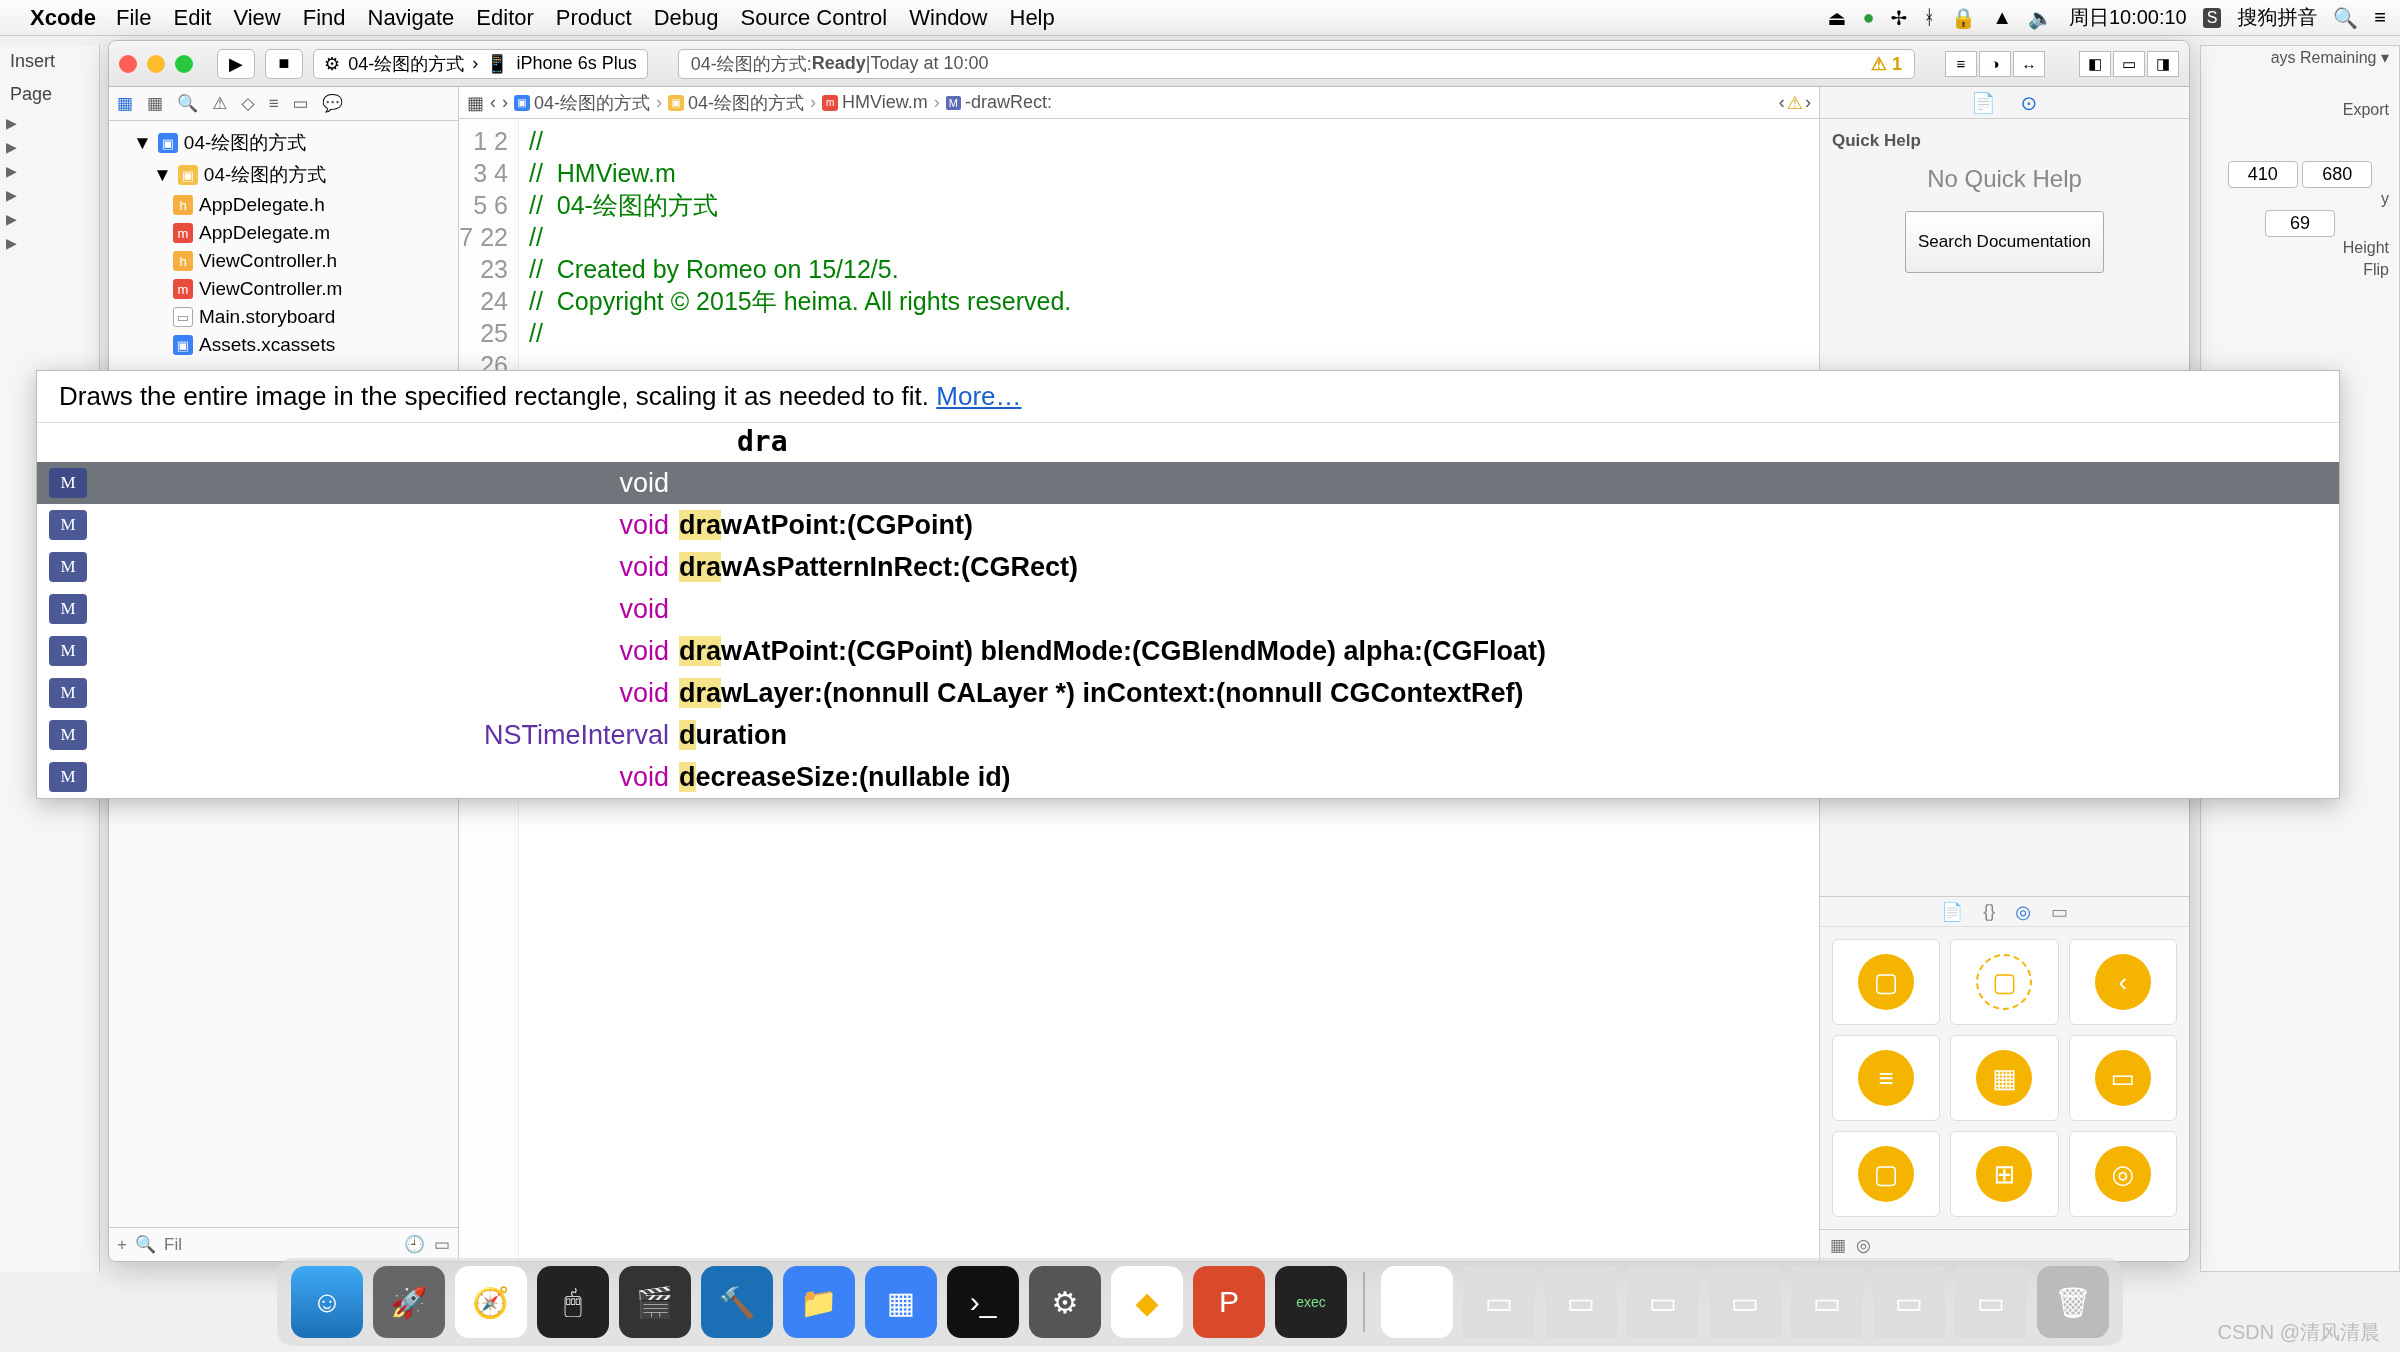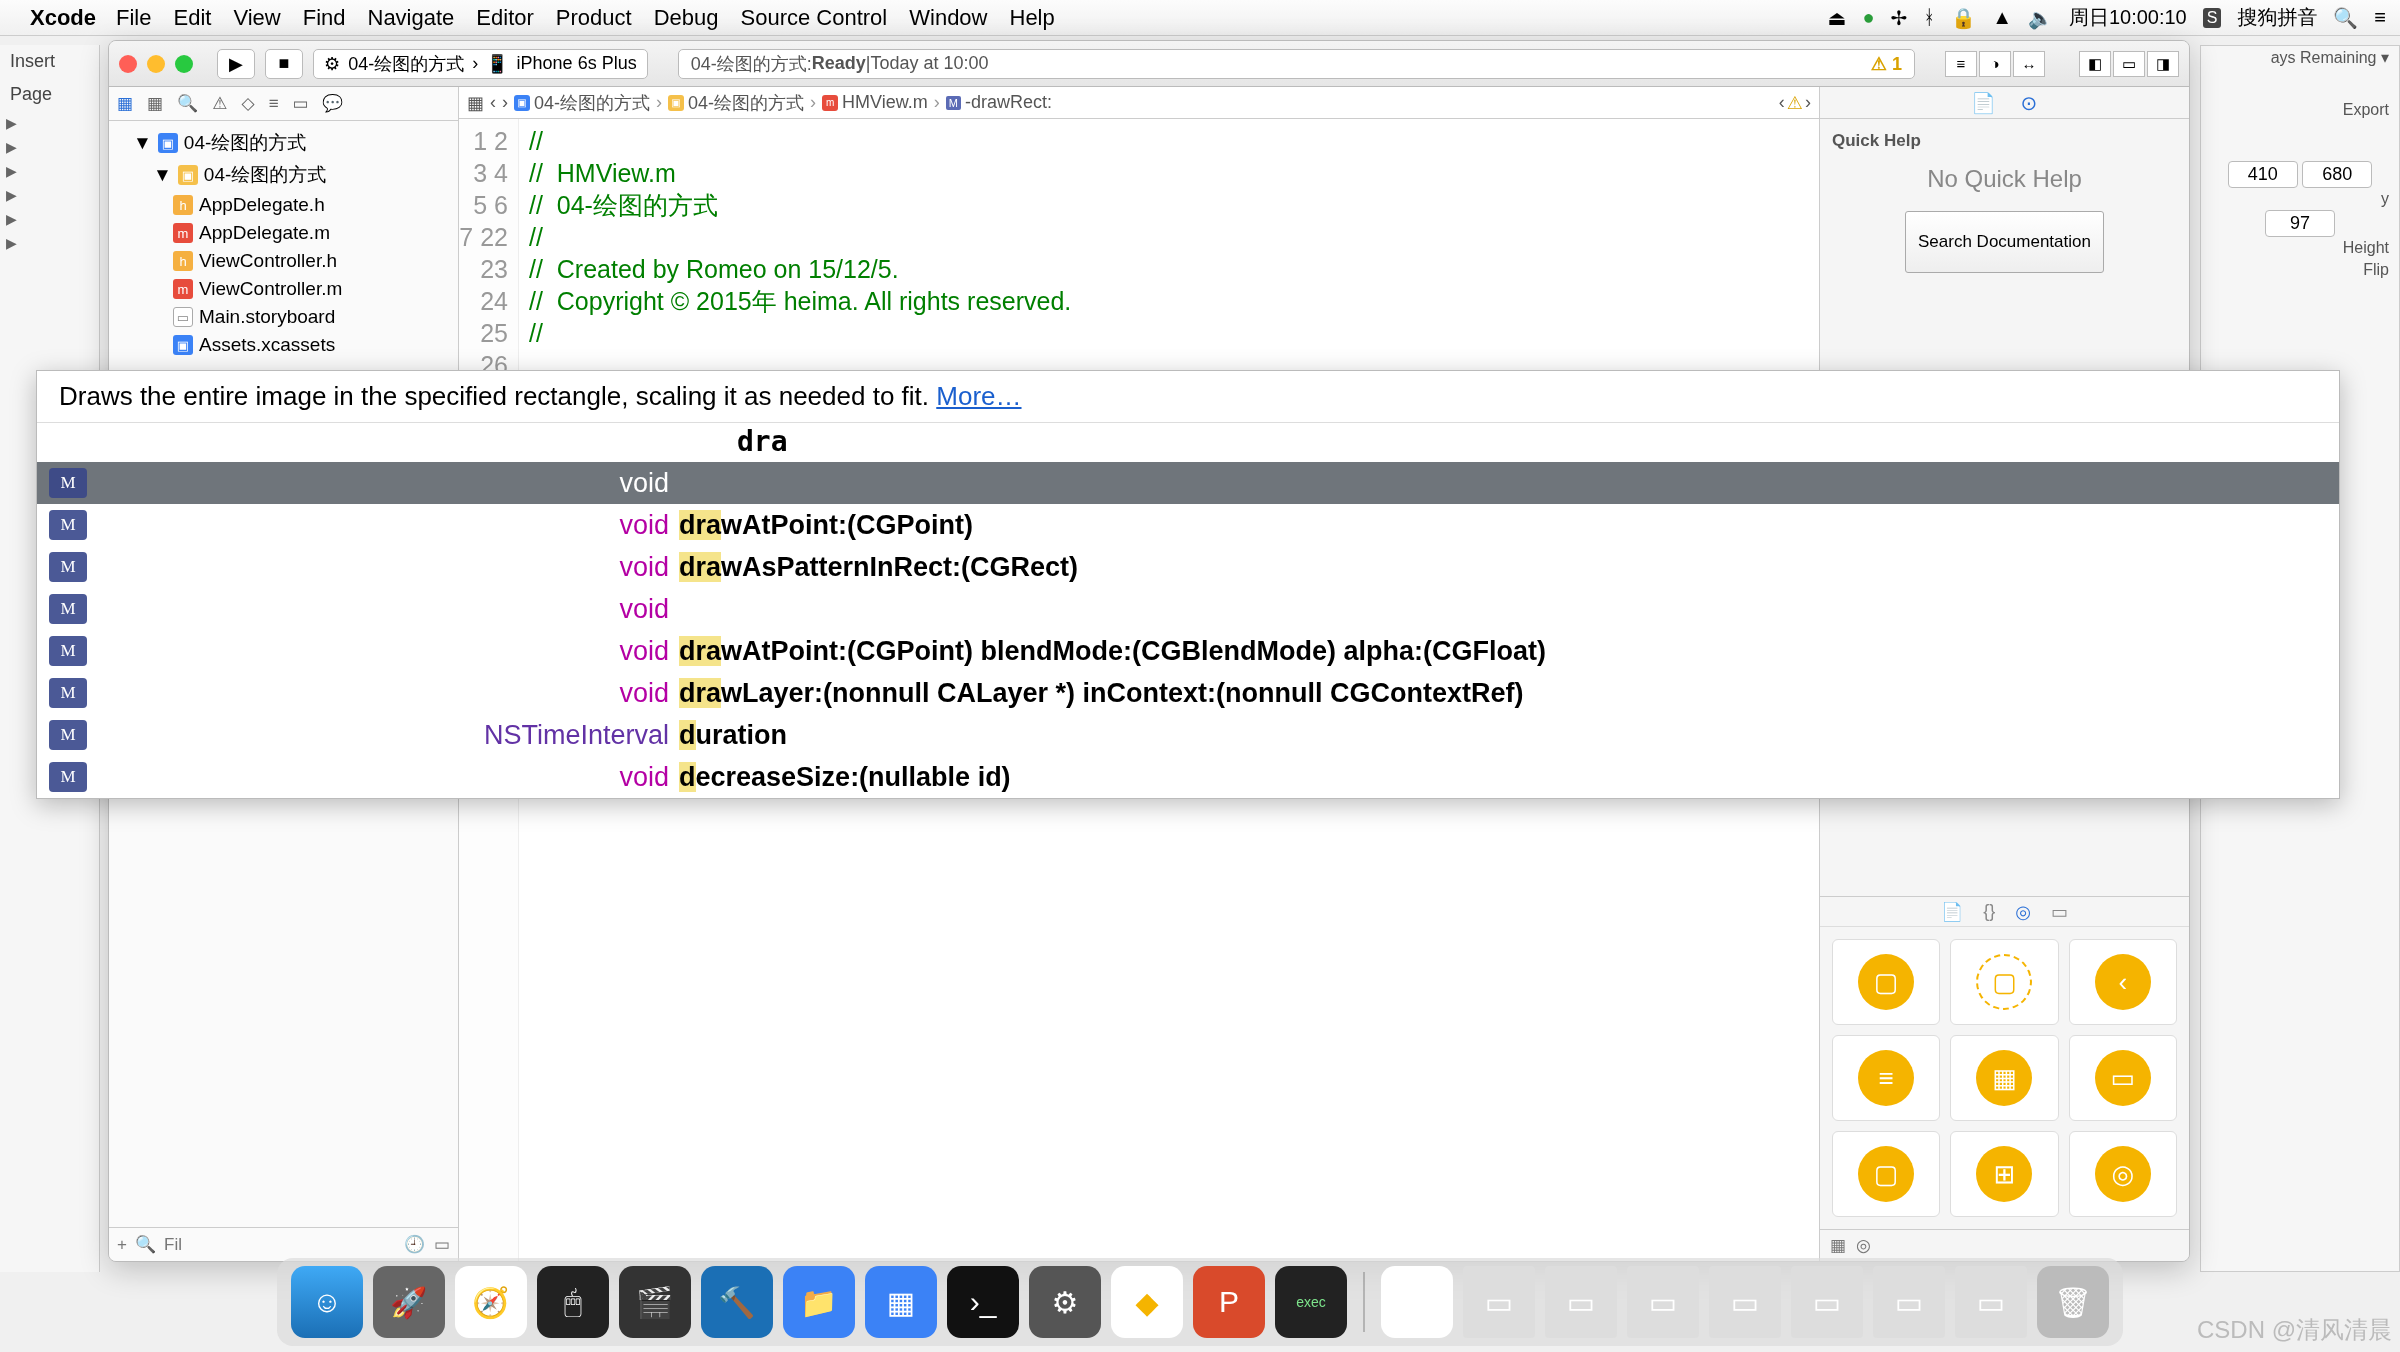--- a/index.html
+++ b/index.html
@@ -89,21 +89,21 @@
 .libgrid { display:grid; grid-template-columns:repeat(3,1fr); gap:10px; padding:12px; }
 .libcell { height:86px; border:1px solid #ddd; border-radius:6px; background:#fff; display:flex; align-items:center; justify-content:center; }
 .libicon { width:56px; height:56px; border-radius:50%; background:#f5b400; display:flex; align-items:center; justify-content:center; color:#fff; font-size:26px; }
 .libfilter { height:32px; border-top:1px solid #ccc; display:flex; align-items:center; padding:0 10px; gap:10px; color:#777; font-size:17px; }
 
 
 .dock { position:absolute; bottom:6px; left:50%; transform:translateX(-50%); height:88px; background:rgba(220,220,220,.7); border-radius:16px; padding:6px 14px; display:flex; align-items:center; gap:10px; }
 .dockicon { width:72px; height:72px; border-radius:14px; background:#7aa6d8; display:flex; align-items:center; justify-content:center; color:#fff; font-size:30px; }
 .dock .sep { width:2px; height:60px; background:rgba(0,0,0,.2); margin:0 6px; }
 
-.watermark { position:absolute; right:8px; bottom:6px; font-size:24px; color:#bbb; }
+.watermark { position:absolute; right:20px; bottom:6px; font-size:20px; color:#bbb; }
 </style>
 </head>
 <body>
 
 <div class="menubar">
   <span class="apple"></span>
   <span class="app">Xcode</span>
   <span class="item">File</span>
   <span class="item">Edit</span>
   <span class="item">View</span>
@@ -141,21 +141,21 @@
     <div class="tri">▶</div>
     <div class="tri">▶</div>
 </div>
 <div class="behind-right">
   <div class="rowlbl"><span>ays Remaining</span> ▾</div>
   <div style="height:30px"></div>
   <div class="rowlbl">Export</div>
   <div style="height:40px"></div>
   <div style="text-align:center"><span class="val">410</span> <span class="val">680</span></div>
   <div class="rowlbl">y</div>
-  <div style="text-align:center"><span class="val">97</span></div>
+  <div style="text-align:center"><span class="val">69</span></div>
   <div class="rowlbl">Height</div>
   <div class="rowlbl">Flip</div>
 </div>
 
 <div class="xcode">
   <div class="tbar">
     <div class="traffic">
       <div class="tl r"></div>
       <div class="tl y"></div>
       <div class="tl g"></div>

